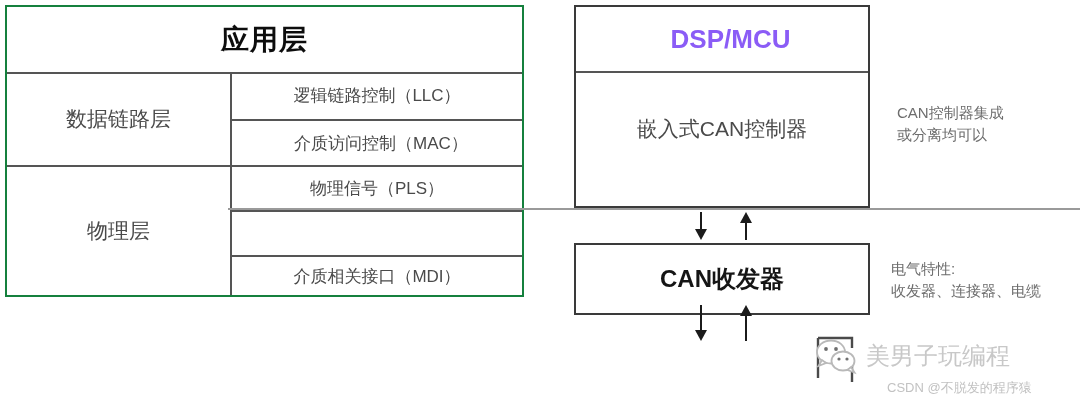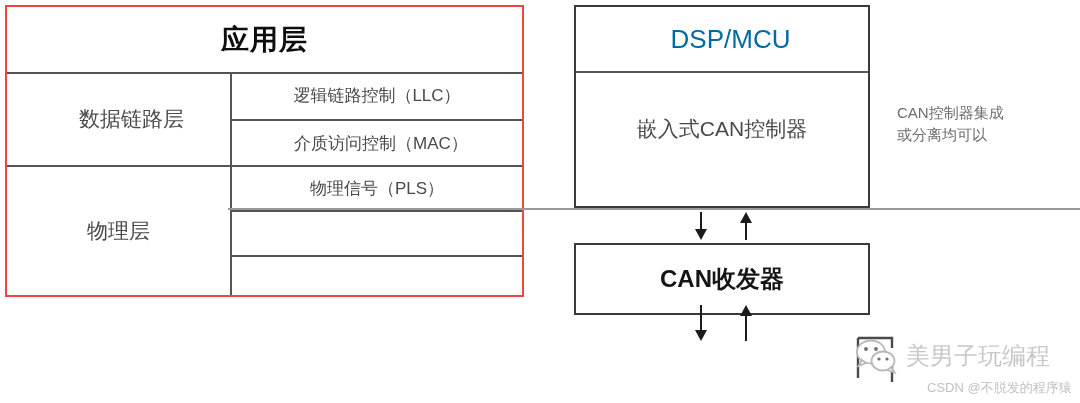--- a/index.html
+++ b/index.html
@@ -21,21 +21,21 @@
 
   
   .abs { position: absolute; box-sizing: border-box; }
 
   
   .osi-table {
     left: 5px;
     top: 5px;
     width: 519px;
     height: 292px;
-    border: 2px solid #ef4444;
+    border: 2px solid #15803d;
     background: #ffffff;
   }
   .cellbox {
     position: absolute;
     box-sizing: border-box;
     display: flex;
     align-items: center;
     justify-content: center;
     text-align: center;
     background: transparent;
@@ -70,22 +70,22 @@
   .rbox {
     border: 2px solid #3a3a3a;
     background: #ffffff;
     display: flex;
     align-items: center;
     justify-content: center;
     text-align: center;
   }
   .rbox-title {
     font-size: 26px;
-    font-weight: normal;
-    color: #0369a1;
+    font-weight: bold;
+    color: #8b5cf6;
     padding-left: 17px;
   }
   .rbox-body {
     font-size: 21px;
     color: #4a4a4a;
   }
   .rbox-strong {
     font-size: 24px;
     font-weight: bold;
     color: #151515;
@@ -151,36 +151,37 @@
 <div id="canvas">
 
   <div class="abs osi-table">
 
     <div class="cellbox title-cell" style="left:0;top:0;width:515px;height:65px;">应用层</div>
 
     <div class="rule-h" style="left:0;top:65px;width:515px;"></div>
 
     <div class="rule-v" style="left:223px;top:65px;height:223px;"></div>
 
-    <div class="cellbox layer-name" style="left:13px;top:65px;width:223px;height:93px;">数据链路层</div>
+    <div class="cellbox layer-name" style="left:0;top:65px;width:223px;height:93px;">数据链路层</div>
 
     <div class="cellbox sub-cell" style="left:225px;top:65px;width:290px;height:47px;">逻辑链路控制（LLC）</div>
     <div class="rule-h" style="left:225px;top:112px;width:290px;"></div>
 
     <div class="cellbox sub-cell" style="left:225px;top:114px;width:290px;height:44px;padding-left:8px;">介质访问控制（MAC）</div>
 
     <div class="rule-h" style="left:0;top:158px;width:515px;"></div>
 
     <div class="cellbox layer-name" style="left:0;top:160px;width:223px;height:128px;">物理层</div>
 
     <div class="cellbox sub-cell" style="left:225px;top:160px;width:290px;height:43px;">物理信号（PLS）</div>
     <div class="rule-h" style="left:225px;top:203px;width:290px;"></div>
 
     <div class="rule-h" style="left:225px;top:248px;width:290px;"></div>
 
+    <div class="cellbox sub-cell" style="left:225px;top:250px;width:290px;height:38px;">介质相关接口（MDI）</div>
   </div>
 
   <div class="layer-split" style="left:228px;top:208px;width:852px;"></div>
 
   <div class="abs rbox" style="left:574px;top:5px;width:296px;height:203px;display:block;">
     <div class="cellbox rbox-title" style="left:0;top:0;width:292px;height:64px;">DSP/MCU</div>
     <div class="rule-h" style="left:0;top:64px;width:292px;"></div>
     <div class="cellbox rbox-body" style="left:0;top:66px;width:292px;height:112px;">嵌入式CAN控制器</div>
   </div>
 
@@ -203,22 +204,24 @@
   </div>
   <div class="arrow up" style="left:739px;top:305px;width:14px;height:36px;">
     <div class="shaft"></div>
       <div class="head"></div>
   </div>
 
 
   <div class="note" style="left:897px;top:102px;">CAN控制器集成
 或分离均可以</div>
 
-
-  <div class="wm-wrap" style="left:852px;top:334px;width:228px;height:66px;">
+  <div class="note" style="left:891px;top:258px;">电气特性:
+收发器、连接器、电缆</div>
+
+  <div class="wm-wrap" style="left:812px;top:334px;width:228px;height:66px;">
 
     <div class="wm-logo" style="left:0;top:0;width:48px;height:48px;">
       <svg width="48" height="48" viewBox="0 0 48 48" aria-hidden="true">
 
         <path d="M6 4 H40 V14" fill="none" stroke="#4a4a4a" stroke-width="2.4"></path>
         <path d="M40 30 V48" fill="none" stroke="#4a4a4a" stroke-width="2.4"></path>
         <path d="M6 4 V44" fill="none" stroke="#4a4a4a" stroke-width="2.4"></path>
 
         <ellipse cx="19" cy="18" rx="14" ry="11.5" fill="#ffffff" stroke="#b9b9b9" stroke-width="1.8"></ellipse>
         <path d="M10 26 L6.5 32 L14 29 Z" fill="#ffffff" stroke="#b9b9b9" stroke-width="1.8"></path>

